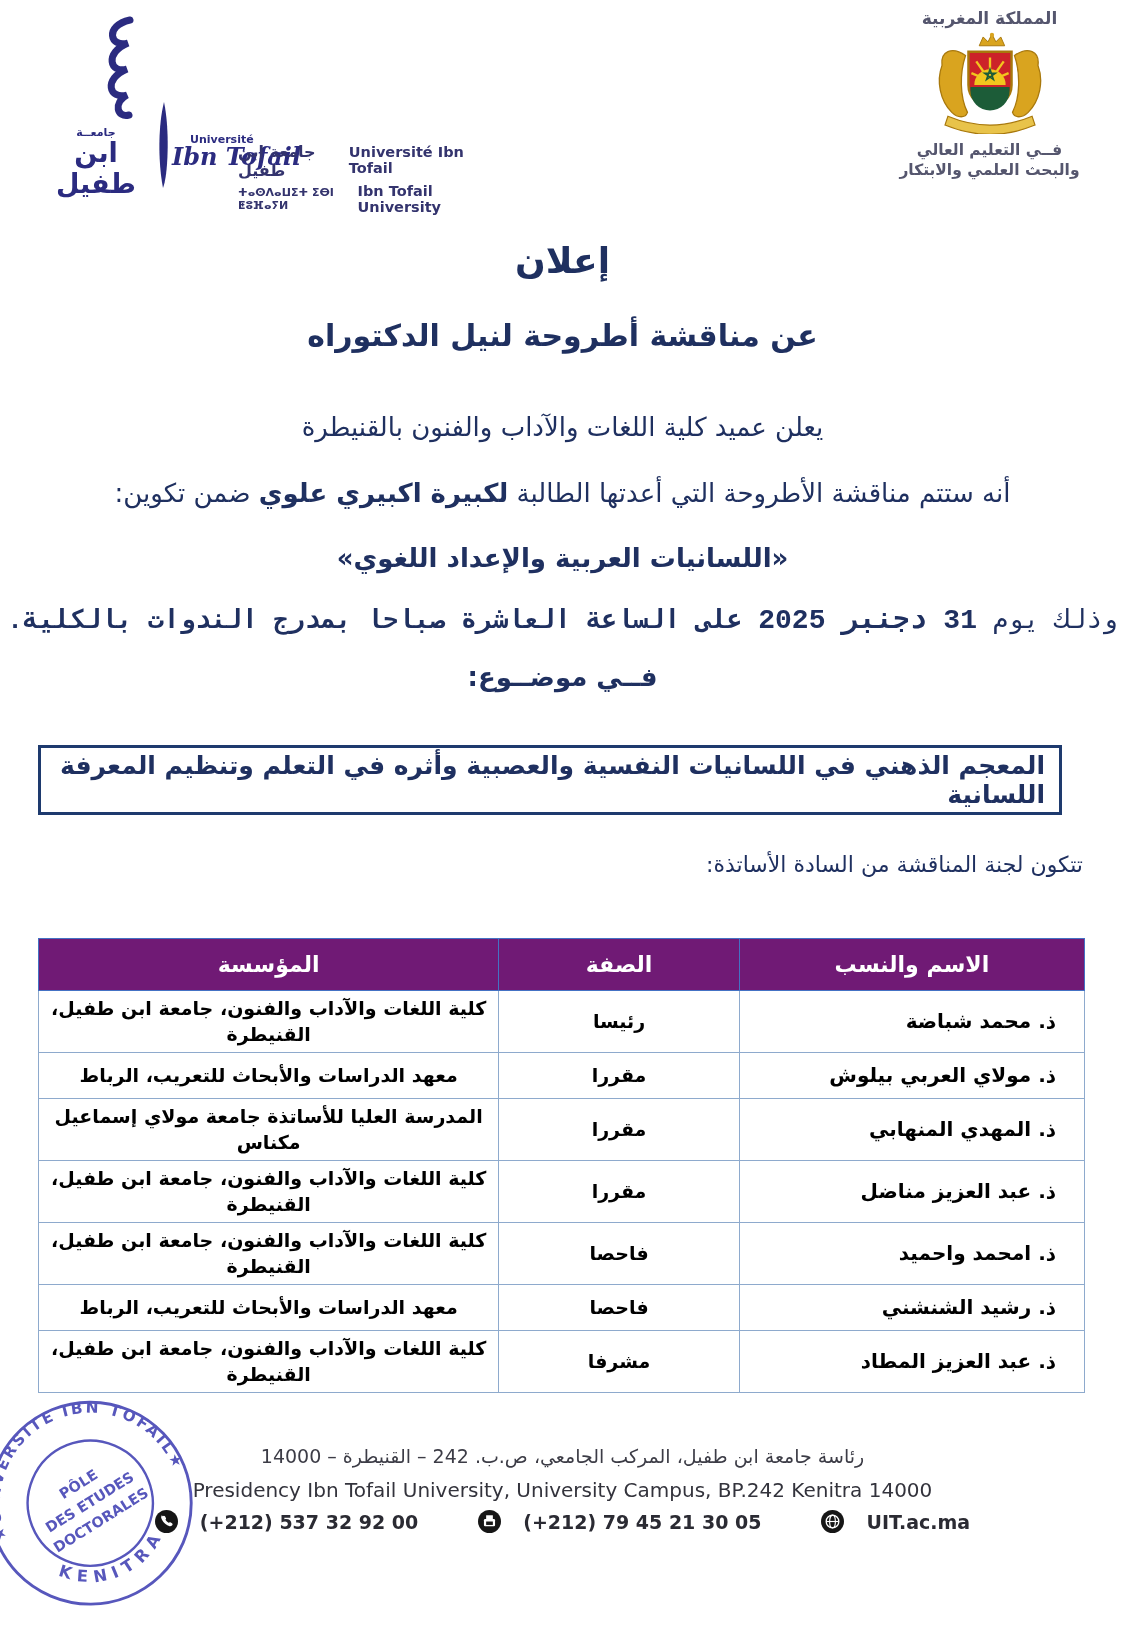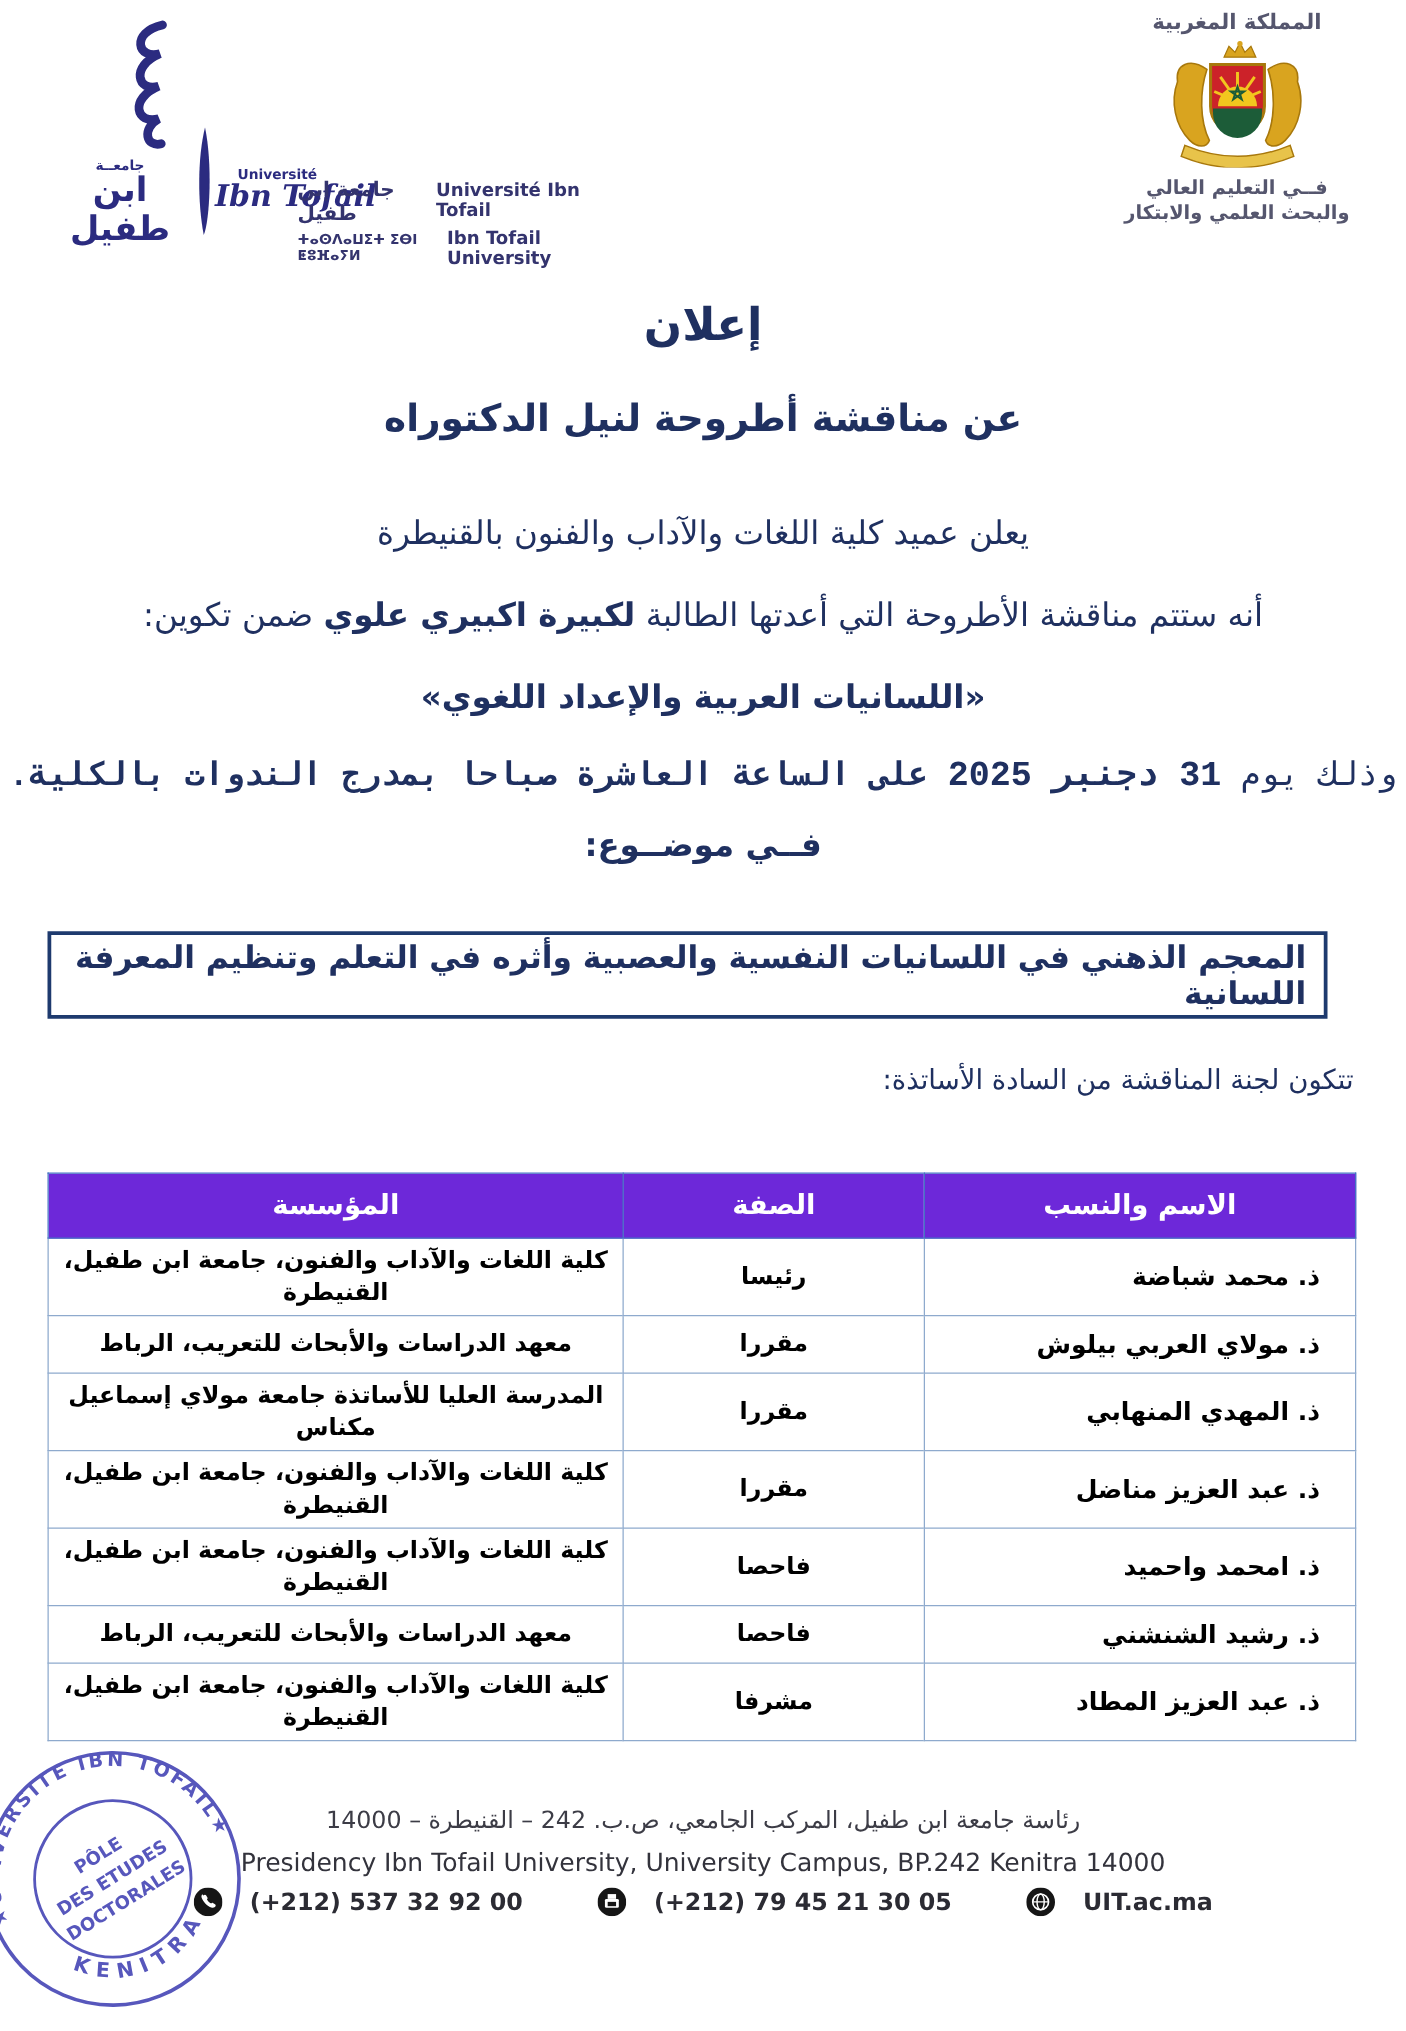--- a/index.html
+++ b/index.html
@@ -50,21 +50,21 @@
     border:3px solid #1e3a6e; display:flex; align-items:center; justify-content:center;
     padding:3px 14px; box-shadow:0 0 0 1px #ffffff inset;
   }
   .thesis-box span { font-size:25px; font-weight:bold; color:#1f3060; }
 
   .committee-intro { position:absolute; top:852px; right:42px; font-size:22px; color:#1f3060; }
 
   
   .ctable { position:absolute; top:938px; left:38px; width:1047px; border-collapse:collapse; }
   .ctable th {
-    background:#6d28d9; color:#ffffff; font-size:22px; font-weight:bold;
+    background:#701a75; color:#ffffff; font-size:22px; font-weight:bold;
     height:52px; border:1px solid #4472c4;
   }
   .ctable td {
     border:1px solid #8eaacd; color:#000000; font-weight:bold; font-size:19px;
     text-align:center; padding:3px 10px; line-height:1.35; background:#ffffff;
   }
   .ctable td.name { text-align:right; padding-right:28px; font-size:20px; }
   .ctable col.c-name { width:33%; }
   .ctable col.c-role { width:23%; }
   .ctable col.c-inst { width:44%; }

